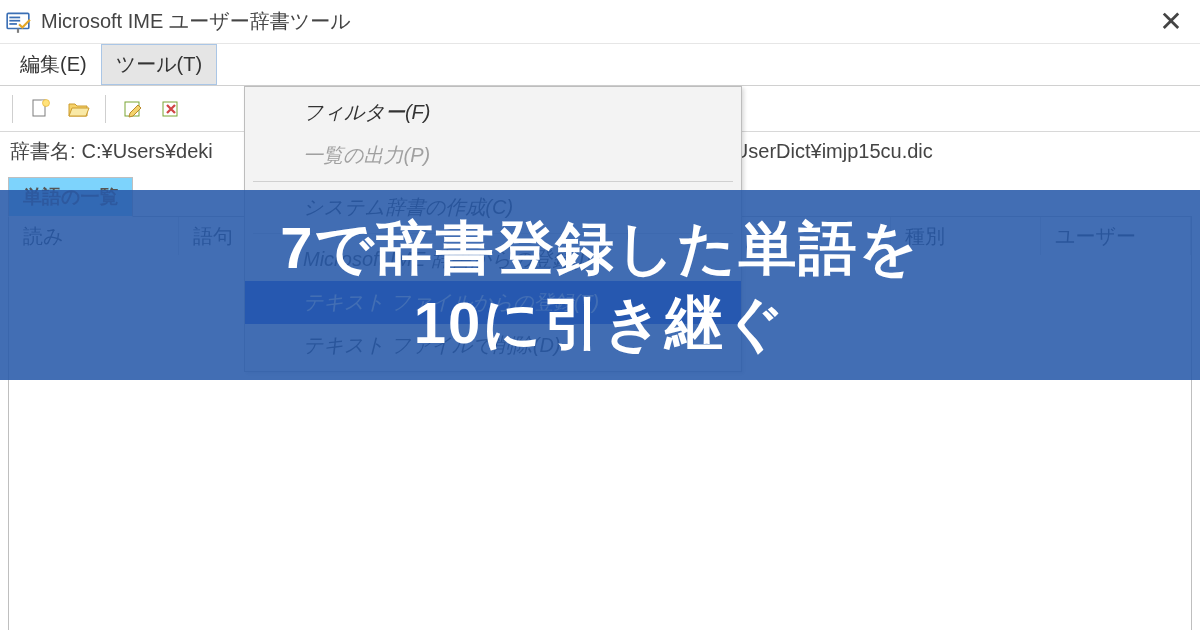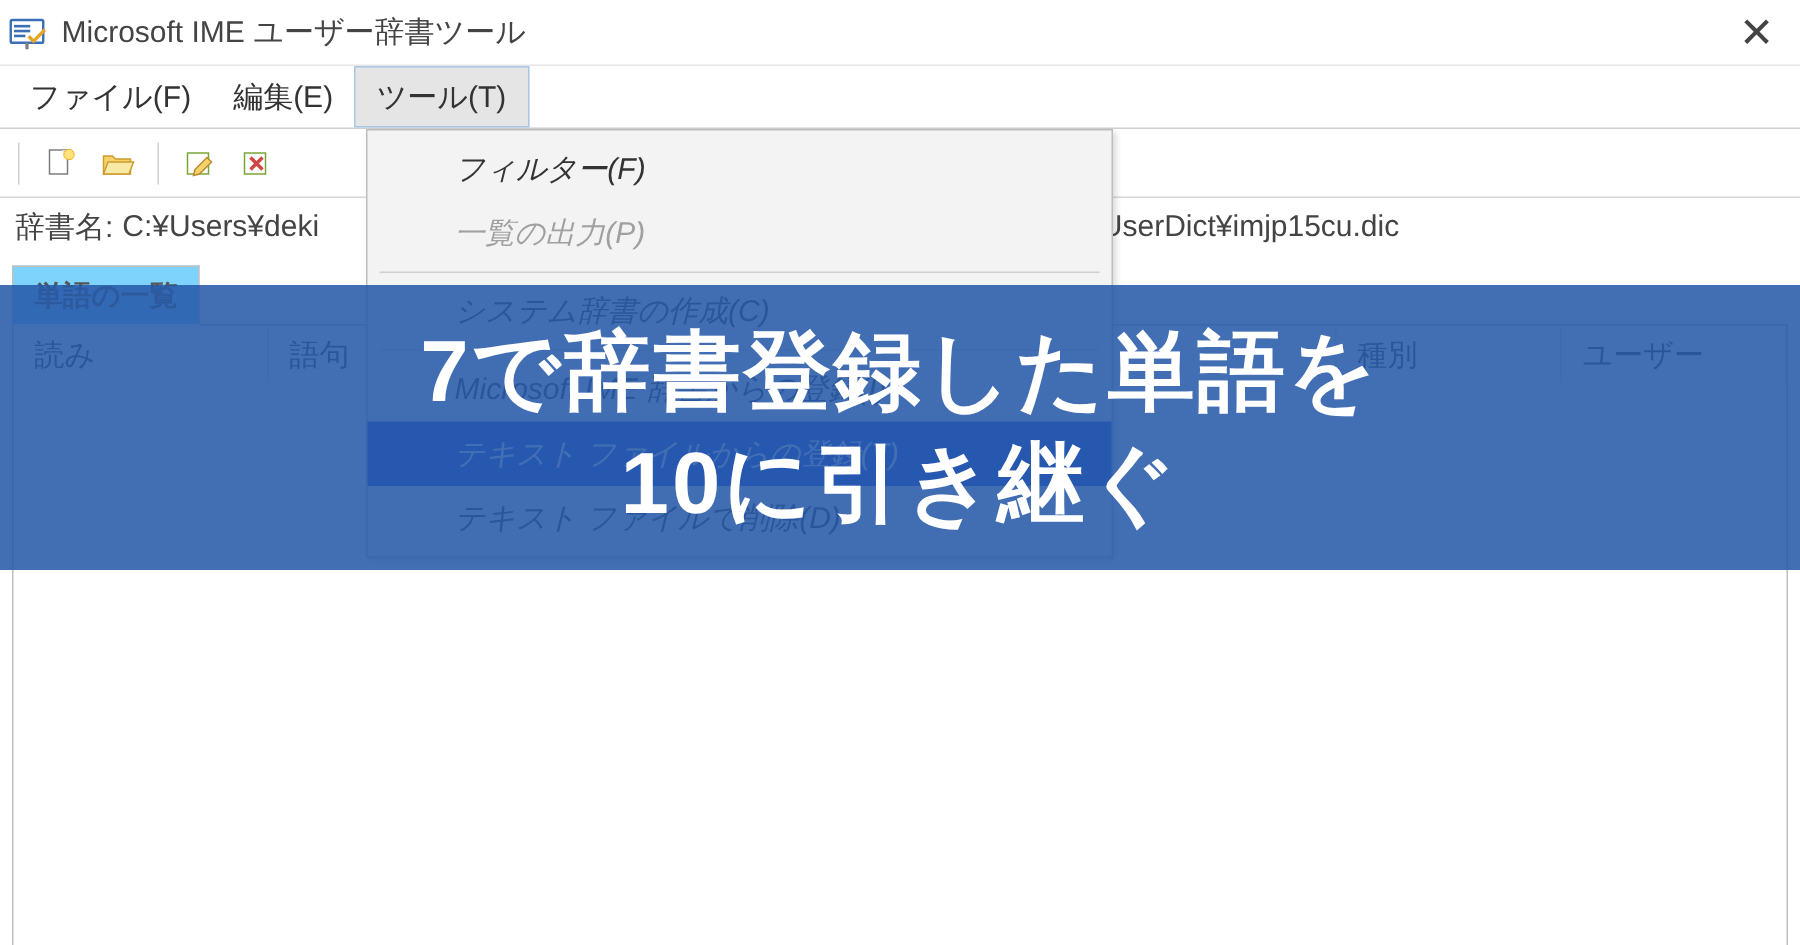--- a/index.html
+++ b/index.html
@@ -176,21 +176,20 @@
       <rect x="4" y="13" width="7" height="1.6" fill="#3b6fb5"></rect>
       <path d="M13 14 l3 3 l7-7" stroke="#e4a627" stroke-width="2" fill="none"></path>
       <rect x="11" y="18" width="2" height="4" fill="#7f7f7f"></rect>
     </svg>
   </span>
   <span class="title">Microsoft IME ユーザー辞書ツール</span>
   <span class="close">✕</span>
 </div>
 
 <div class="menubar">
-  <div class="item">ファイル(F)</div>
   <div class="item">編集(E)</div>
   <div class="item open">ツール(T)</div>
 </div>
 
 <div class="toolbar">
   <div class="sep"></div>
   <div class="btn">
     <svg viewBox="0 0 24 24" width="24" height="24">
       <rect x="5" y="3" width="12" height="16" fill="#fff" stroke="#7d7d7d"></rect>
       <polygon points="13,3 17,3 17,7" fill="#d8d8d8"></polygon>

